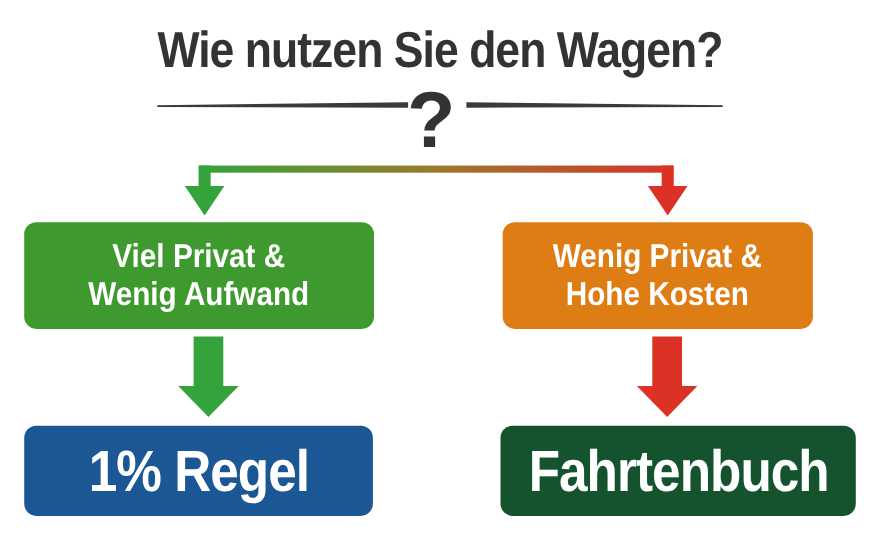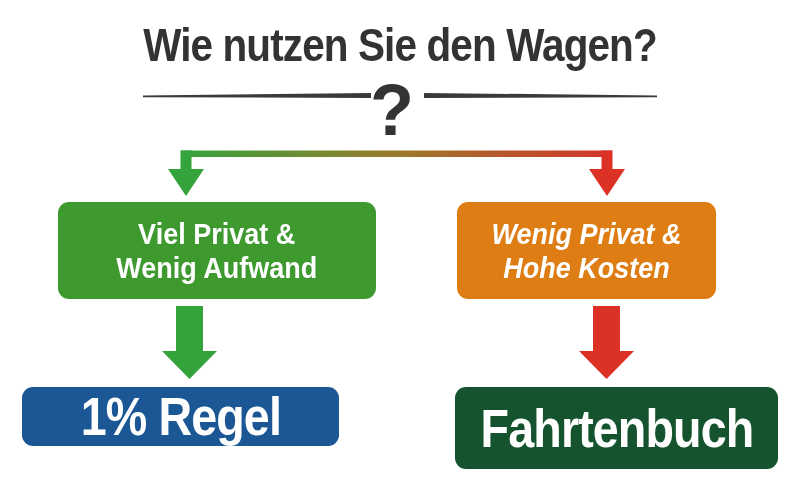--- a/index.html
+++ b/index.html
@@ -60,23 +60,23 @@
   .box {
     position: absolute;
     border-radius: 11px;
     display: flex;
     align-items: center;
     justify-content: center;
     text-align: center;
     color: #ffffff;
     font-weight: bold;
   }
-  .green-box  { background: #3E9A2F; left: 22px;  top: 202px; width: 318px; height: 97px; margin-left: 36px; }
-  .orange-box { background: #DE7D13; left: 457px; top: 202px; width: 259px; height: 97px; font-style: italic; }
-  .blue-box-left  { background: #1C5795; left: 22px;  top: 387px; width: 317px; height: 59px; }
+  .green-box  { background: #3E9A2F; left: 22px;  top: 202px; width: 318px; height: 97px; }
+  .orange-box { background: #DE7D13; left: 457px; top: 202px; width: 282px; height: 97px; }
+  .blue-box-left  { background: #1C5795; left: 22px;  top: 387px; width: 317px; height: 82px; }
   .blue-box-right { background: #14532d; left: 455px; top: 387px; width: 323px; height: 82px; }
   .cond-text {
     font-size: 30px;
     line-height: 34px;
     transform: scaleX(0.9);
     transform-origin: 50% 50%;
     white-space: nowrap;
   }
   .cond-text span { display: block; }
   .result-text {

